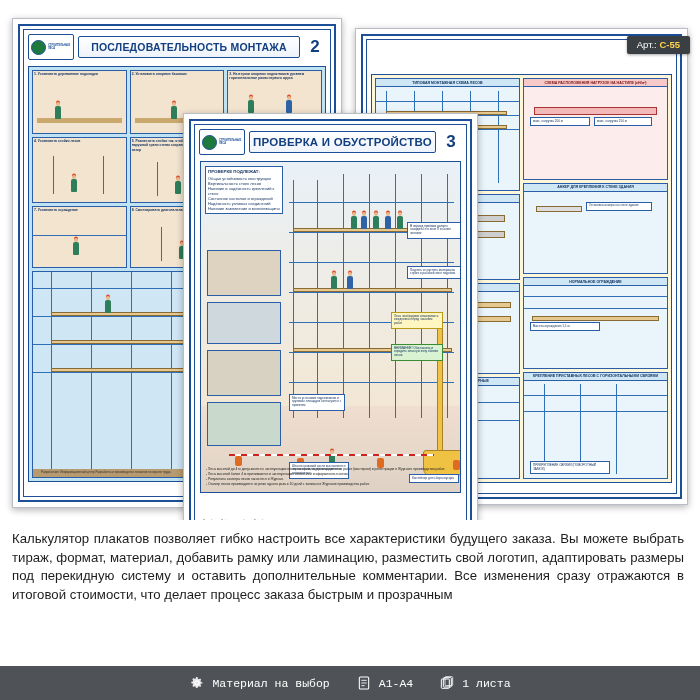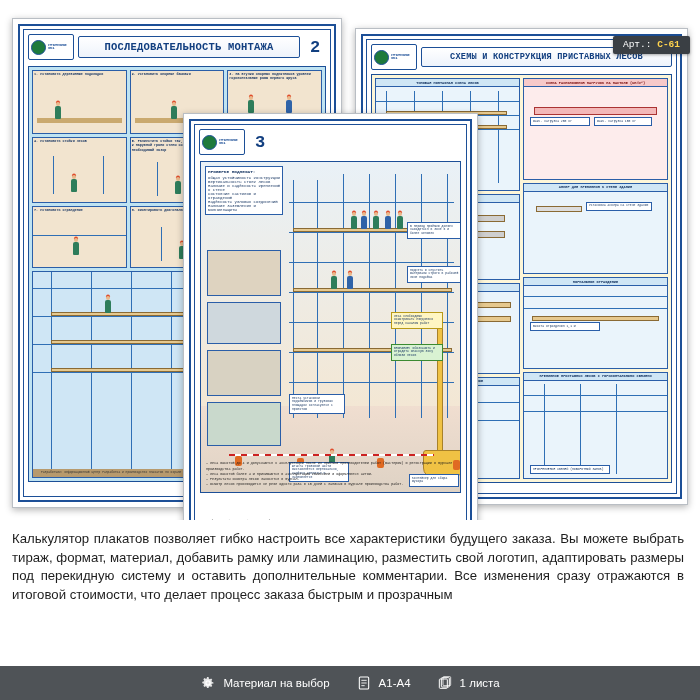--- a/index.html
+++ b/index.html
@@ -28,21 +28,20 @@
     letter-spacing: .1px;
     white-space: nowrap;
   }
 
   
   .stage {
     position: relative;
     height: 520px;
     background: #ffffff;
     overflow: hidden;
-    font-family: Liberation Mono, monospace;
   }
 
   .poster {
     position: absolute;
     background: #ffffff;
     border: 1px solid #b9bec4;
     box-shadow: 0 2px 7px rgba(0,0,0,.30);
     overflow: hidden;
   }
   .poster .inner {
@@ -256,20 +255,21 @@
   .footer {
     position: absolute; left: 0; right: 0; bottom: 0;
     height: 34px;
     background: #4f5357;
     color: #ffffff;
     display: flex;
     align-items: center;
     justify-content: center;
     gap: 26px;
     font-size: 11.5px;
+    font-family: Liberation Mono, monospace;
   }
   .fitem { display: flex; align-items: center; gap: 7px; }
   .fico { width: 16px; height: 16px; display: block; }
 </style>
 </head>
 <body>
 
 <div class="page">
 
 
@@ -371,30 +371,20 @@
         </div>
 
       </div>
         </div>
     </div>
 
     <div class="poster" id="poster2">
       <div class="inner">
           <div class="inner2">
 
-        <div class="ptitle">
-          <div class="logo">
-            <div class="mark"></div>
-            <div class="ltxt">
-              <div>СТРОИТЕЛЬНЫЕ</div>
-              <div>ЛЕСА</div>
-            </div>
-          </div>
-          <div class="name">СХЕМЫ И КОНСТРУКЦИЯ ПРИСТАВНЫХ ЛЕСОВ</div>
-        </div>
 
         <div class="p2body">
           <div class="p2col">
             <div class="p2box" style="flex:2.0">
               <div class="bt">ТИПОВАЯ МОНТАЖНАЯ СХЕМА ЛЕСОВ</div>
               <div class="body">
                 <div class="grid-v" style="left:10px;top:4px;bottom:6px;"></div>
                 <div class="grid-v" style="left:38px;top:4px;bottom:6px;"></div>
                 <div class="grid-v" style="left:66px;top:4px;bottom:6px;"></div>
                 <div class="grid-v" style="left:94px;top:4px;bottom:6px;"></div>
@@ -471,35 +461,36 @@
             </div>
           </div>
         </div>
 
       </div>
         </div>
     </div>
 
     <div class="art-badge">
       <span>Арт.:</span>
-      <b>С-61</b>
+      <b>С-55</b>
     </div>
 
     <div class="poster" id="poster3">
       <div class="inner">
           <div class="inner2">
 
         <div class="ptitle">
           <div class="logo">
             <div class="mark"></div>
             <div class="ltxt">
               <div>СТРОИТЕЛЬНЫЕ</div>
               <div>ЛЕСА</div>
             </div>
           </div>
+          <div class="name">ПРОВЕРКА  И  ОБУСТРОЙСТВО</div>
           <div class="num">3</div>
         </div>
 
         <div class="p3body">
           <div class="p3sky"></div>
           <div class="p3ground"></div>
 
           <div class="grid-v" style="left:92px;top:18px;bottom:74px;"></div>
           <div class="grid-v" style="left:116px;top:18px;bottom:74px;"></div>
           <div class="grid-v" style="left:142px;top:12px;bottom:74px;"></div>

